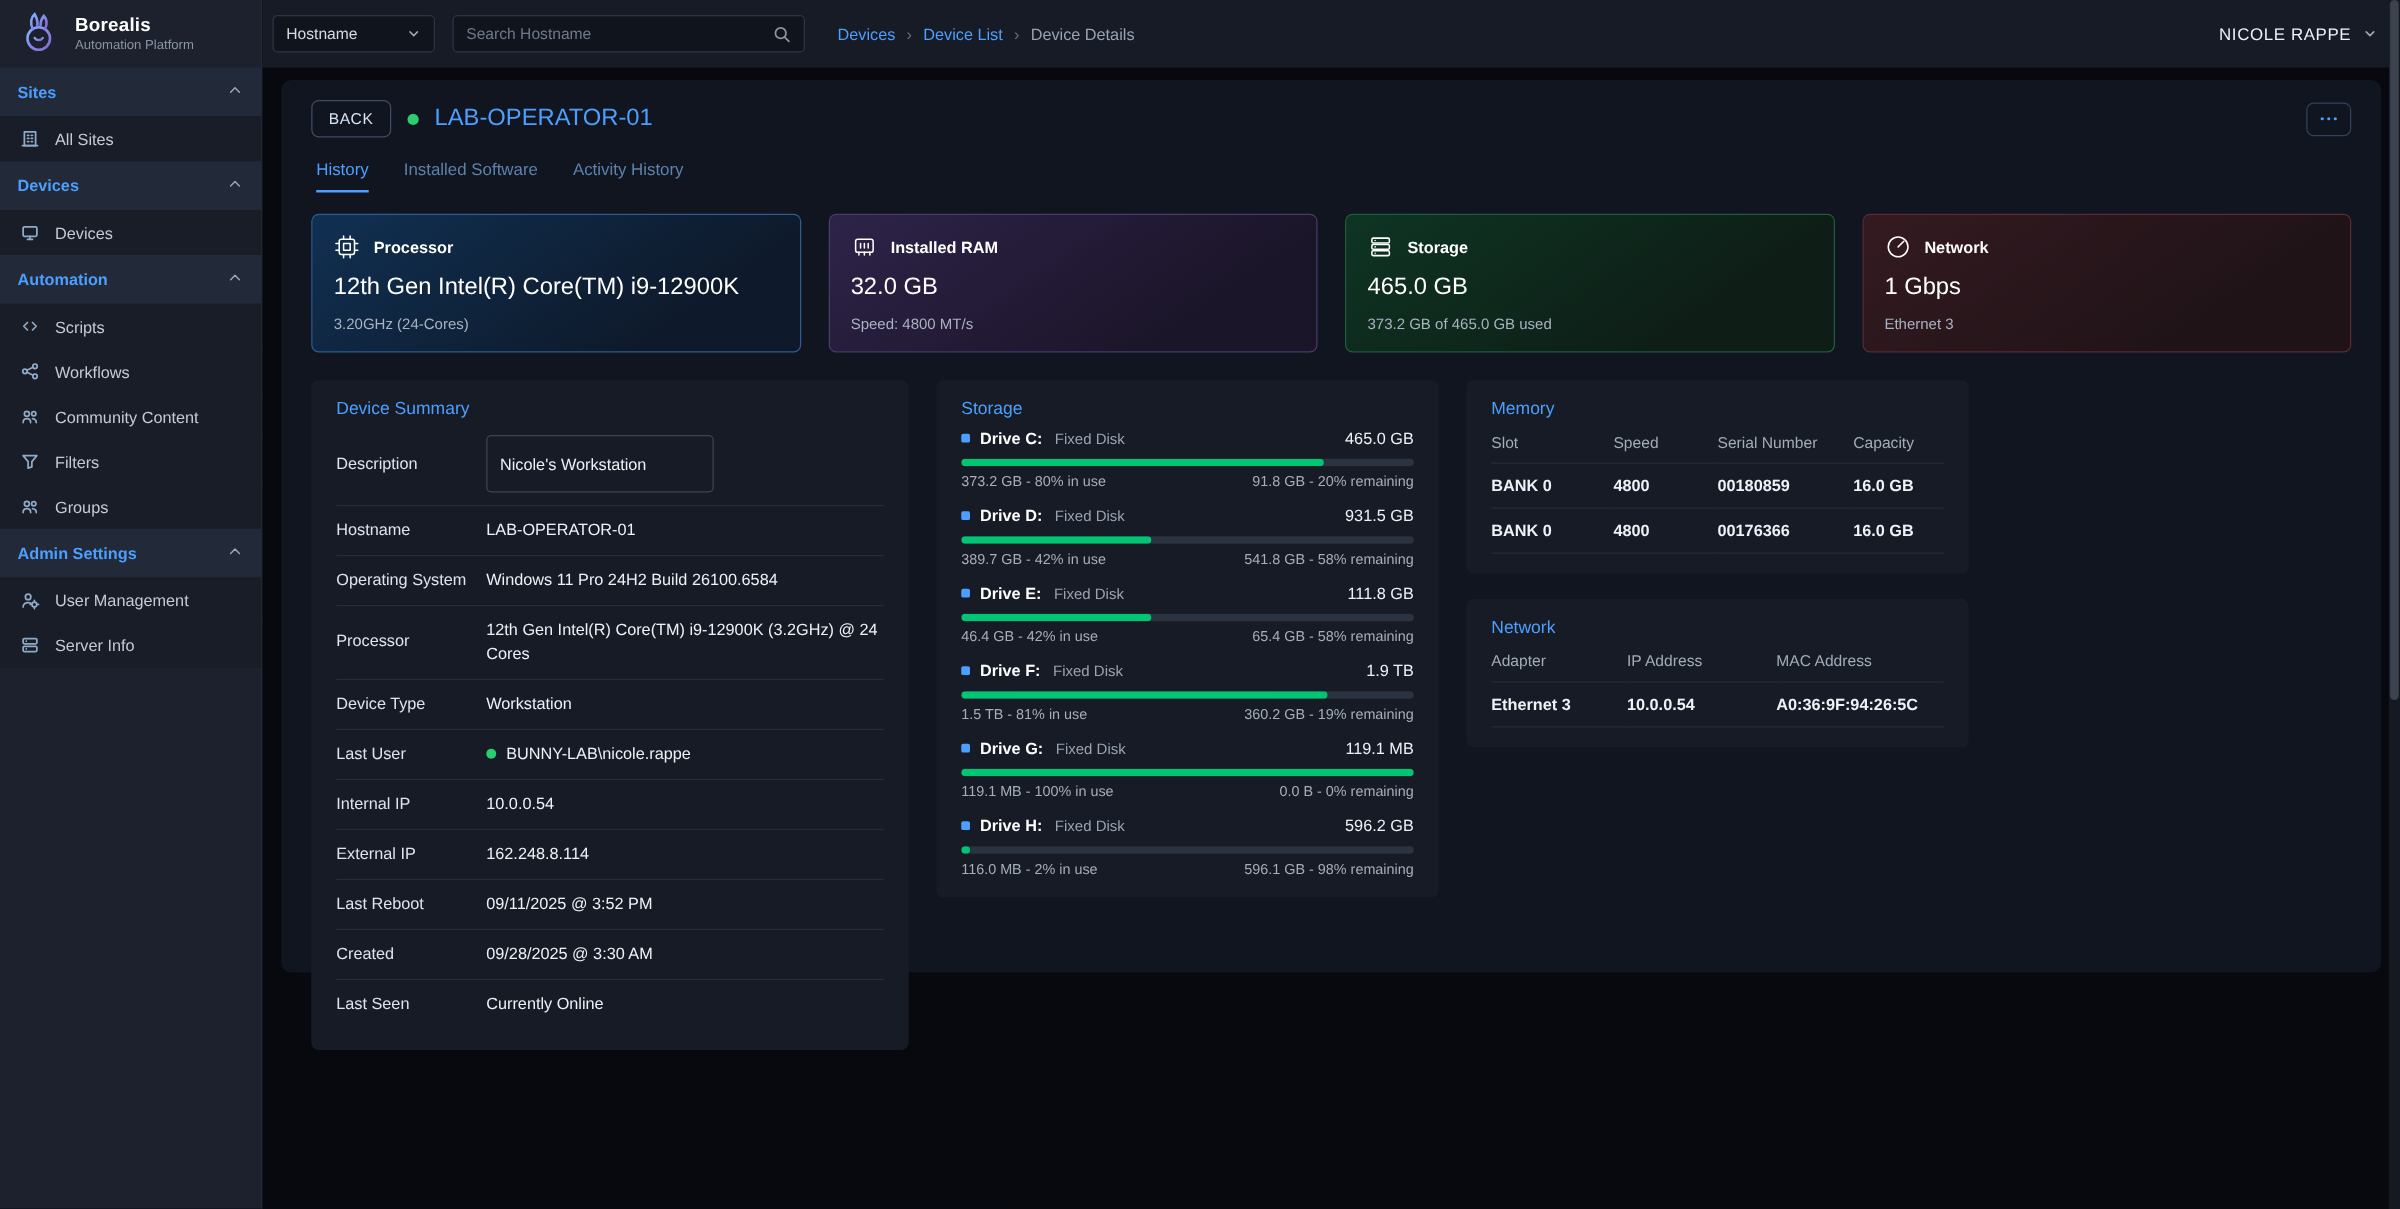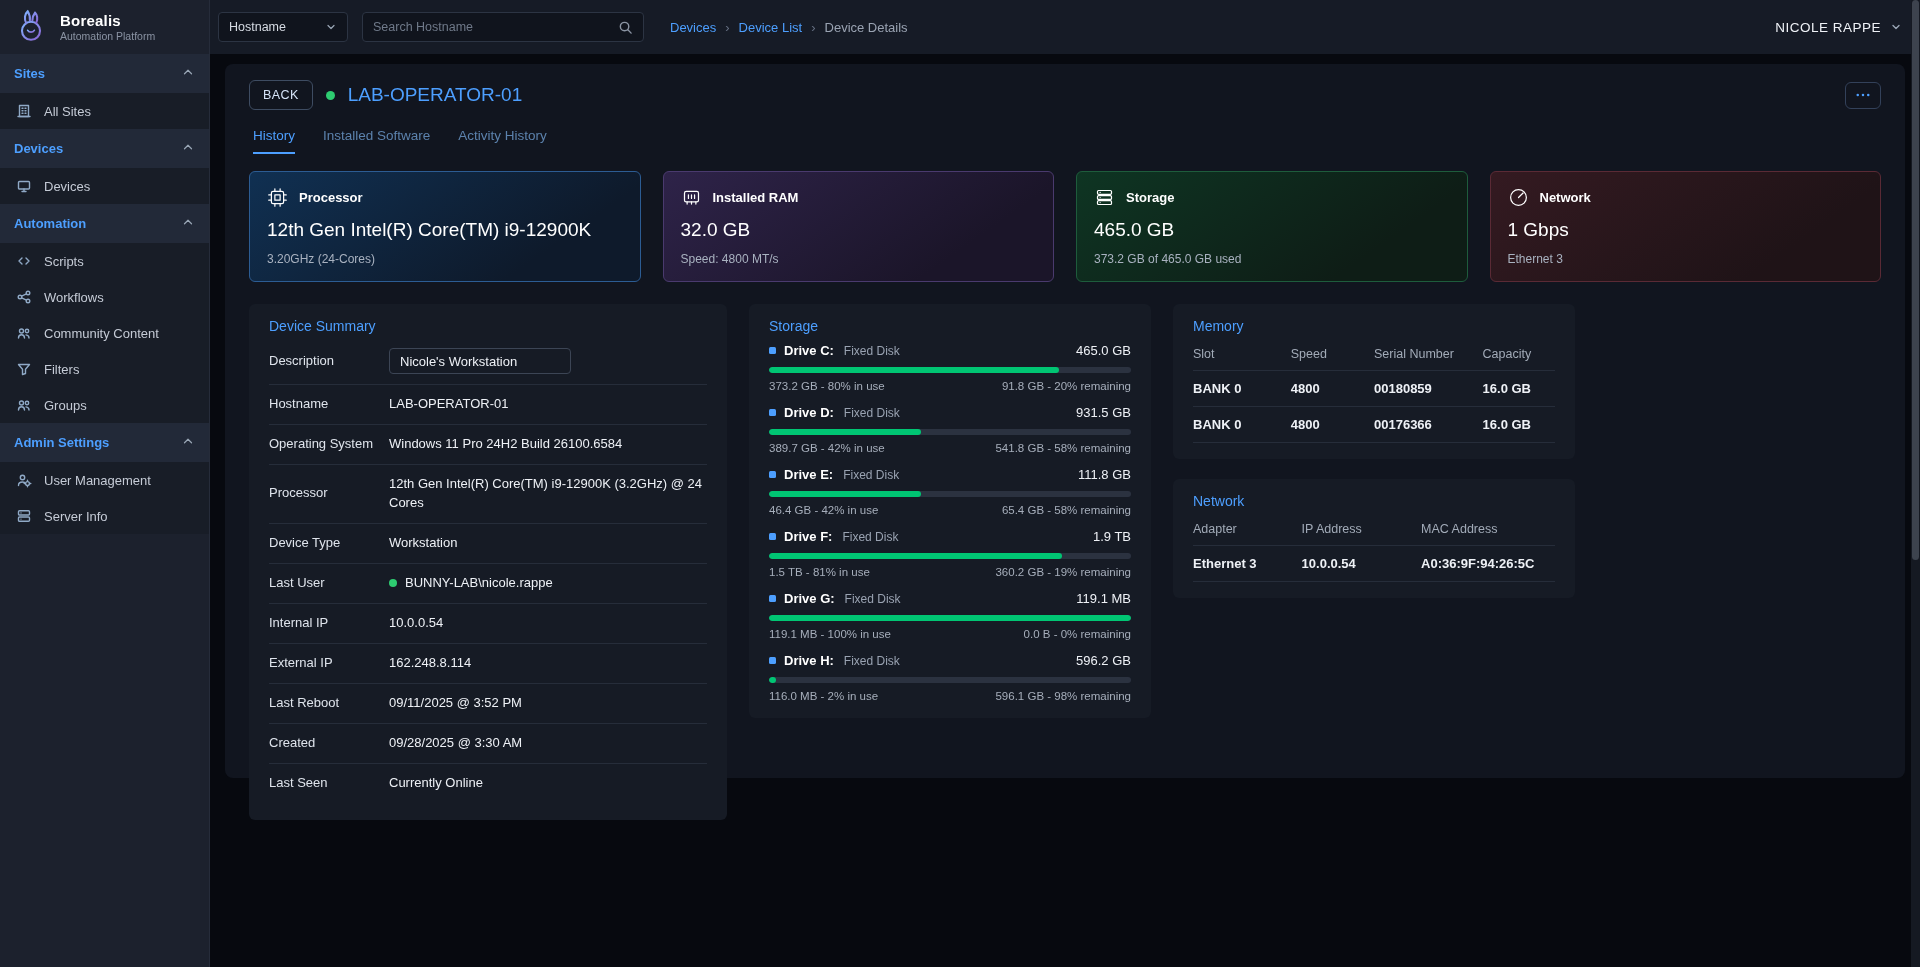--- a/index.html
+++ b/index.html
@@ -76,21 +76,21 @@
   .storage-card { width:402px; }
   .right-col { width:402px; display:flex; flex-direction:column; gap:20px; }
   .right-col .card { width:100%; }
 
   
   .sum-row { display:flex; align-items:center; padding:10px 0; border-bottom:1px solid #262d3a; min-height:40px; }
   .sum-row:last-child { border-bottom:0; }
   .sum-label { width:120px; flex-shrink:0; color:#dfe4ec; font-size:13px; line-height:1.3; padding-right:8px; }
   .sum-value { color:#eef1f6; font-size:13px; line-height:1.45; display:flex; align-items:center; gap:8px; }
   .online-dot { width:8px; height:8px; border-radius:50%; background:var(--online,#2ecc71); flex-shrink:0; }
-  .desc-input { width:182px; height:26px; background:transparent; border:1px solid #3c4555; border-radius:4px; color:#eef1f6; padding:0 10px; font-size:13px; font-family:inherit; outline:none; }
+  .desc-input { width:182px; height:46px; background:transparent; border:1px solid #3c4555; border-radius:4px; color:#eef1f6; padding:0 10px; font-size:13px; font-family:inherit; outline:none; }
 
   
   .drive { margin-top:13px; }
   .drive:first-child { margin-top:9px; }
   .drive-top { display:flex; align-items:center; gap:8px; }
   .drive-bullet { width:7px; height:7px; background:var(--accent,#4d9fff); border-radius:1.5px; flex-shrink:0; }
   .drive-name { font-weight:bold; color:#ffffff; font-size:13px; }
   .drive-type { color:#9aa3b2; font-size:12px; margin-left:2px; }
   .drive-size { margin-left:auto; color:#eef1f6; font-size:13px; }
   .drive-bar { height:6px; background:#2b3240; border-radius:3px; margin-top:9px; overflow:hidden; }

